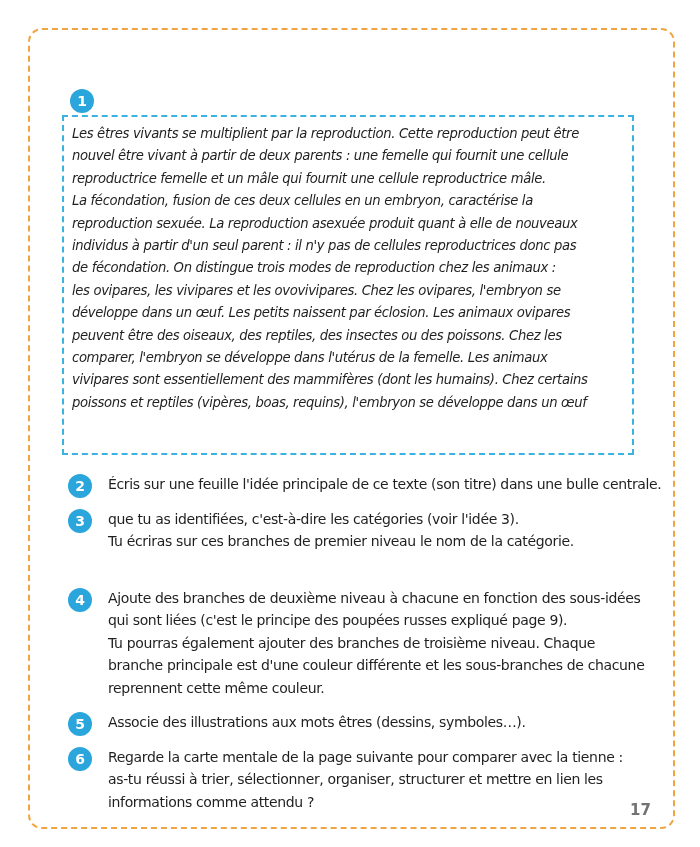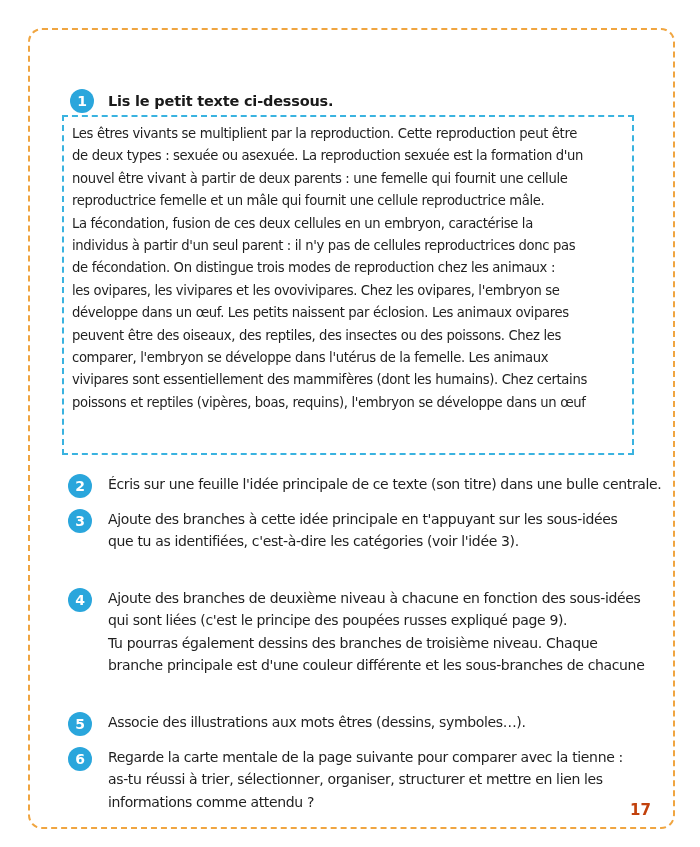--- a/index.html
+++ b/index.html
@@ -58,20 +58,21 @@
       left: 62px;
       top: 115px;
       width: 572px;
       height: 340px;
       box-sizing: border-box;
       border: 2px dashed #3ab3e0;
       padding: 6px 8px 0 8px;
     }
     .reading-line {
       font-family: "DejaVu Sans", sans-serif;
+      font-style: italic;
       font-size: 13.2px;
       line-height: 22.4px;
       color: #1f1f1f;
       white-space: nowrap;
       letter-spacing: -0.35px;
     }
     .step {
       position: absolute;
       left: 68px;
       display: flex;
@@ -91,71 +92,71 @@
     .step-line {
       white-space: nowrap;
     }
     .page-number {
       position: absolute;
       left: 630px;
       top: 801px;
       font-family: "DejaVu Sans", sans-serif;
       font-weight: bold;
       font-size: 15px;
-      color: #c2410c;
+      color: #737373;
     }
   </style>
 </head>
 <body>
 
 <div class="frame"></div>
 
 <div class="step-head">
   <div class="num">1</div>
-  <div class="step-title">Lis le petit texte ci-dessous.</div>
 </div>
 
 <div class="reading-box">
   <div class="reading-line">Les êtres vivants se multiplient par la reproduction. Cette reproduction peut être</div>
-  <div class="reading-line">de deux types : sexuée ou asexuée. La reproduction sexuée est la formation d'un</div>
   <div class="reading-line">nouvel être vivant à partir de deux parents : une femelle qui fournit une cellule</div>
   <div class="reading-line">reproductrice femelle et un mâle qui fournit une cellule reproductrice mâle.</div>
   <div class="reading-line">La fécondation, fusion de ces deux cellules en un embryon, caractérise la</div>
+  <div class="reading-line">reproduction sexuée. La reproduction asexuée produit quant à elle de nouveaux</div>
   <div class="reading-line">individus à partir d'un seul parent : il n'y pas de cellules reproductrices donc pas</div>
   <div class="reading-line">de fécondation. On distingue trois modes de reproduction chez les animaux :</div>
   <div class="reading-line">les ovipares, les vivipares et les ovovivipares. Chez les ovipares, l'embryon se</div>
   <div class="reading-line">développe dans un œuf. Les petits naissent par éclosion. Les animaux ovipares</div>
   <div class="reading-line">peuvent être des oiseaux, des reptiles, des insectes ou des poissons. Chez les</div>
   <div class="reading-line">comparer, l'embryon se développe dans l'utérus de la femelle. Les animaux</div>
   <div class="reading-line">vivipares sont essentiellement des mammifères (dont les humains). Chez certains</div>
   <div class="reading-line">poissons et reptiles (vipères, boas, requins), l'embryon se développe dans un œuf</div>
 </div>
 
 <div class="step" style="top: 473px;">
   <div class="num">2</div>
   <div class="step-text">
     <div class="step-line">Écris sur une feuille l'idée principale de ce texte (son titre) dans une bulle centrale.</div>
   </div>
 </div>
 
 <div class="step" style="top: 508px;">
   <div class="num">3</div>
   <div class="step-text">
-    <div class="step-line">Ajoute des branches à cette idée principale en t'appuyant sur les sous-idées</div>
     <div class="step-line">que tu as identifiées, c'est-à-dire les catégories (voir l'idée 3).</div>
+    <div class="step-line">Tu écriras sur ces branches de premier niveau le nom de la catégorie.</div>
   </div>
 </div>
 
 <div class="step" style="top: 587px;">
   <div class="num">4</div>
   <div class="step-text">
     <div class="step-line">Ajoute des branches de deuxième niveau à chacune en fonction des sous-idées</div>
     <div class="step-line">qui sont liées (c'est le principe des poupées russes expliqué page 9).</div>
-    <div class="step-line">Tu pourras également dessins des branches de troisième niveau. Chaque</div>
+    <div class="step-line">Tu pourras également ajouter des branches de troisième niveau. Chaque</div>
     <div class="step-line">branche principale est d'une couleur différente et les sous-branches de chacune</div>
+    <div class="step-line">reprennent cette même couleur.</div>
   </div>
 </div>
 
 <div class="step" style="top: 711px;">
   <div class="num">5</div>
   <div class="step-text">
     <div class="step-line">Associe des illustrations aux mots êtres (dessins, symboles…).</div>
   </div>
 </div>
 

